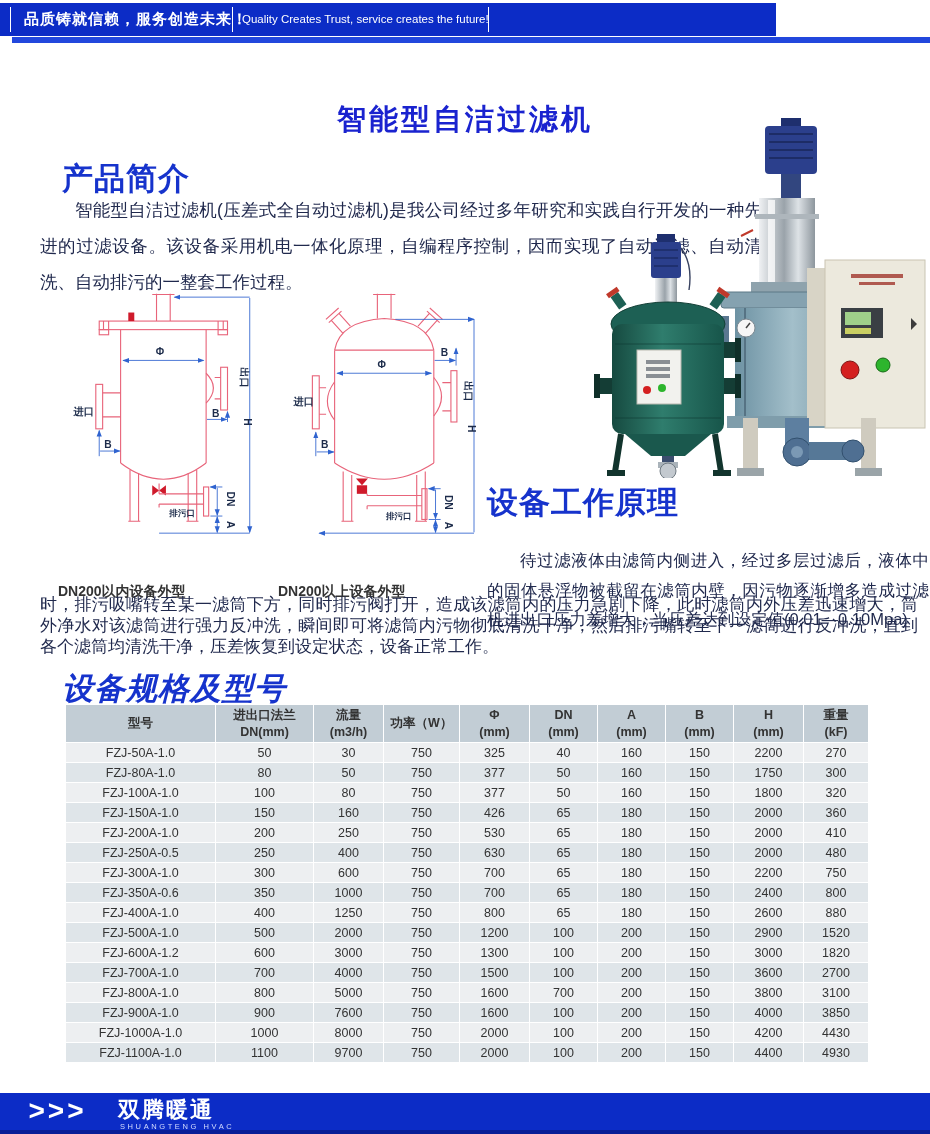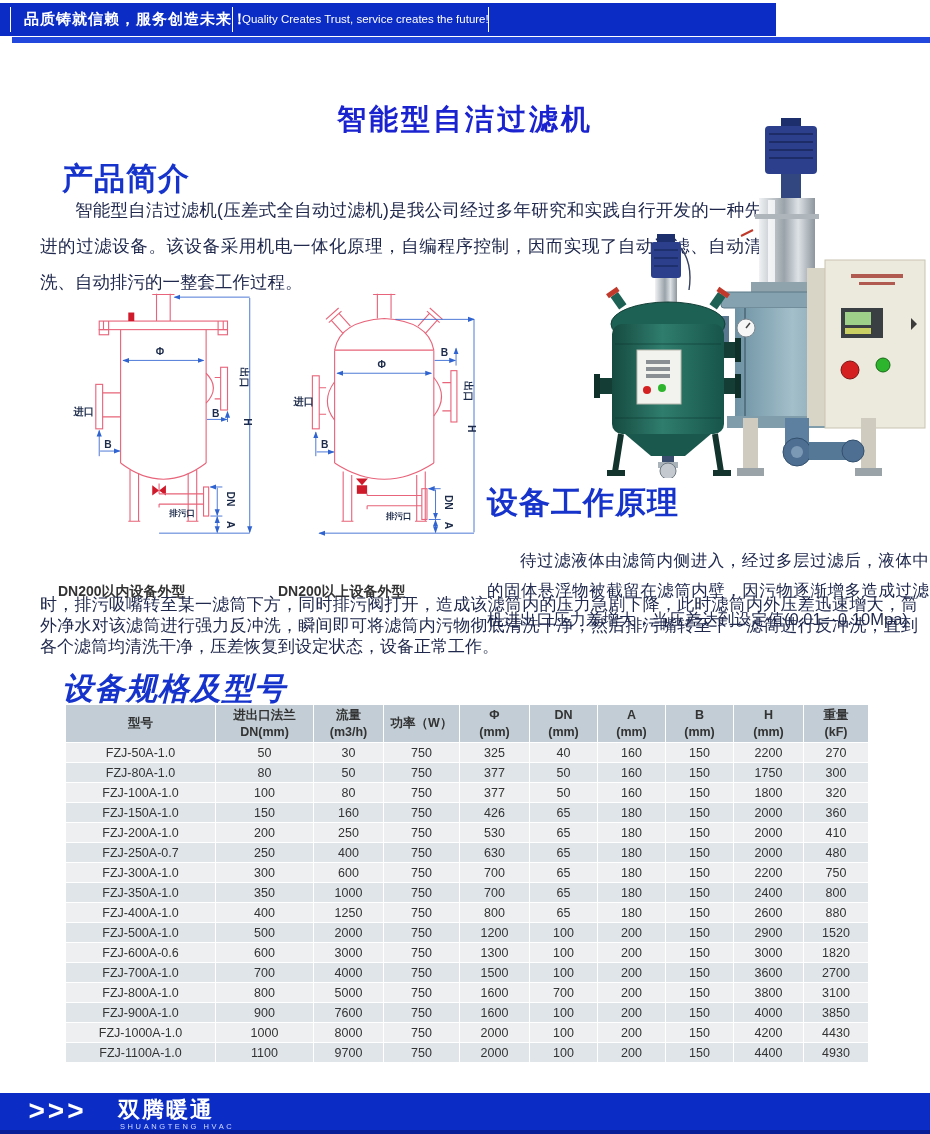--- a/index.html
+++ b/index.html
@@ -398,21 +398,21 @@
           <td>250</td>
           <td>750</td>
           <td>530</td>
           <td>65</td>
           <td>180</td>
           <td>150</td>
           <td>2000</td>
           <td>410</td>
         </tr>
         <tr>
-          <td>FZJ-250A-0.7</td>
+          <td>FZJ-250A-0.5</td>
           <td>250</td>
           <td>400</td>
           <td>750</td>
           <td>630</td>
           <td>65</td>
           <td>180</td>
           <td>150</td>
           <td>2000</td>
           <td>480</td>
         </tr>
@@ -422,21 +422,21 @@
           <td>600</td>
           <td>750</td>
           <td>700</td>
           <td>65</td>
           <td>180</td>
           <td>150</td>
           <td>2200</td>
           <td>750</td>
         </tr>
         <tr>
-          <td>FZJ-350A-1.0</td>
+          <td>FZJ-350A-0.6</td>
           <td>350</td>
           <td>1000</td>
           <td>750</td>
           <td>700</td>
           <td>65</td>
           <td>180</td>
           <td>150</td>
           <td>2400</td>
           <td>800</td>
         </tr>
@@ -458,21 +458,21 @@
           <td>2000</td>
           <td>750</td>
           <td>1200</td>
           <td>100</td>
           <td>200</td>
           <td>150</td>
           <td>2900</td>
           <td>1520</td>
         </tr>
         <tr>
-          <td>FZJ-600A-0.6</td>
+          <td>FZJ-600A-1.2</td>
           <td>600</td>
           <td>3000</td>
           <td>750</td>
           <td>1300</td>
           <td>100</td>
           <td>200</td>
           <td>150</td>
           <td>3000</td>
           <td>1820</td>
         </tr>

